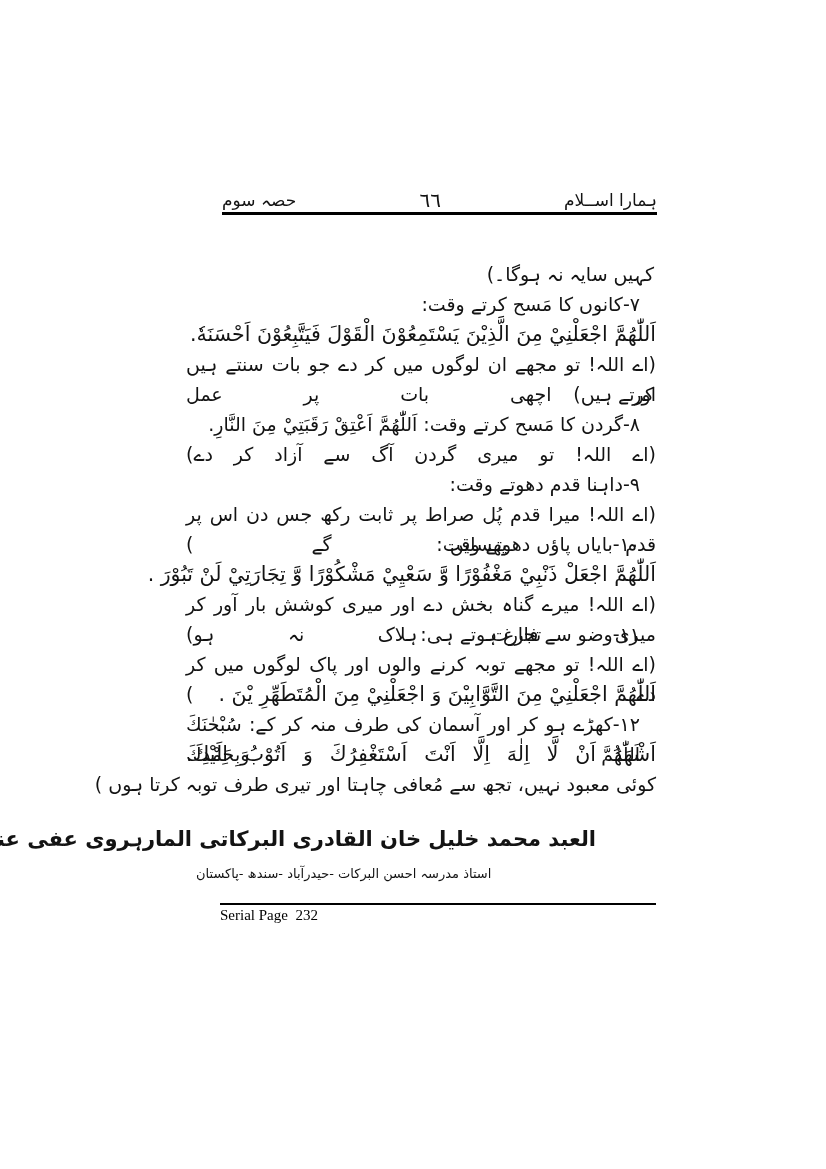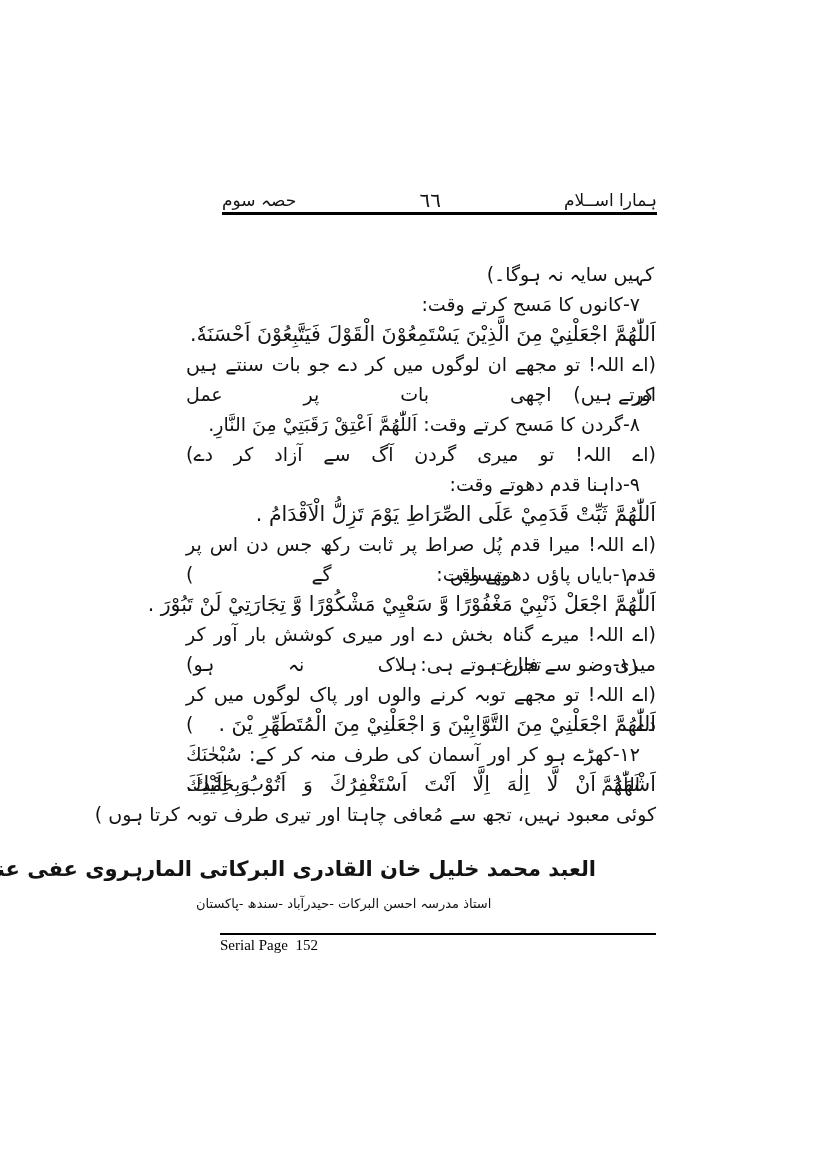--- a/index.html
+++ b/index.html
@@ -61,32 +61,31 @@
 
 <div class="body-text">
   <div class="ln right">کہیں سایہ نہ ہوگا۔)</div>
   <div class="ln head">۷-کانوں کا مَسح کرتے وقت:</div>
   <div class="ln arabic">اَللّٰهُمَّ اجْعَلْنِيْ مِنَ الَّذِيْنَ يَسْتَمِعُوْنَ الْقَوْلَ فَيَتَّبِعُوْنَ اَحْسَنَهٗ.</div>
   <div class="ln spread">(اے اللہ! تو مجھے ان لوگوں میں کر دے جو بات سنتے ہیں اور اچھی بات پر عمل</div>
   <div class="ln right">کرتے ہیں)</div>
   <div class="ln head">۸-گردن کا مَسح کرتے وقت: اَللّٰهُمَّ اَعْتِقْ رَقَبَتِيْ مِنَ النَّارِ.</div>
   <div class="ln spread">(اے اللہ! تو میری گردن آگ سے آزاد کر دے)</div>
   <div class="ln head">۹-داہنا قدم دھوتے وقت:</div>
-  <div class="ln arabic">اَللّٰهُمَّ ثَبِّتْ قَدَمِيْ عَلَى الصِّرَاطِ يَوْمَ تَزِلُّ الْاَقْدَامُ .</div>
   <div class="ln spread">(اے اللہ! میرا قدم پُل صراط پر ثابت رکھ جس دن اس پر قدم پھسلیں گے )</div>
   <div class="ln head">۱۰-بایاں پاؤں دھوتے وقت:</div>
   <div class="ln arabic">اَللّٰهُمَّ اجْعَلْ ذَنْبِيْ مَغْفُوْرًا وَّ سَعْيِيْ مَشْكُوْرًا وَّ تِجَارَتِيْ لَنْ تَبُوْرَ .</div>
   <div class="ln spread">(اے اللہ! میرے گناہ بخش دے اور میری کوشش بار آور کر میری تجارت ہلاک نہ ہو)</div>
   <div class="ln head">۱۱-وضو سے فارغ ہوتے ہی:</div>
   <div class="ln spread">(اے اللہ! تو مجھے توبہ کرنے والوں اور پاک لوگوں میں کر دے )</div>
   <div class="ln arabic">اَللّٰهُمَّ اجْعَلْنِيْ مِنَ التَّوَّابِيْنَ وَ اجْعَلْنِيْ مِنَ الْمُتَطَهِّرِ يْنَ .</div>
   <div class="ln spread head">۱۲-کھڑے ہو کر اور آسمان کی طرف منہ کر کے: سُبْحٰنَكَ اَللّٰهُمَّ وَبِحَمْدِكَ</div>
   <div class="ln arabic spread">اَشْهَدُ اَنْ لَّا اِلٰهَ اِلَّا اَنْتَ اَسْتَغْفِرُكَ وَ اَتُوْبُ اِلَيْكَ.</div>
   <div class="ln leftal">کوئی معبود نہیں، تجھ سے مُعافی چاہتا اور تیری طرف توبہ کرتا ہوں )</div>
 
   <div class="signature">
     <div class="sig-name">العبد محمد خلیل خان القادری البرکاتی المارہروی عفی عنہ</div>
     <div class="sig-role">استاذ مدرسہ احسن البرکات -حیدرآباد -سندھ -پاکستان</div>
   </div>
 
   <div class="footer-rule"></div>
-  <div class="serial">Serial Page  152</div>
+  <div class="serial">Serial Page  232</div>
 </div>
 
 </body></html>

